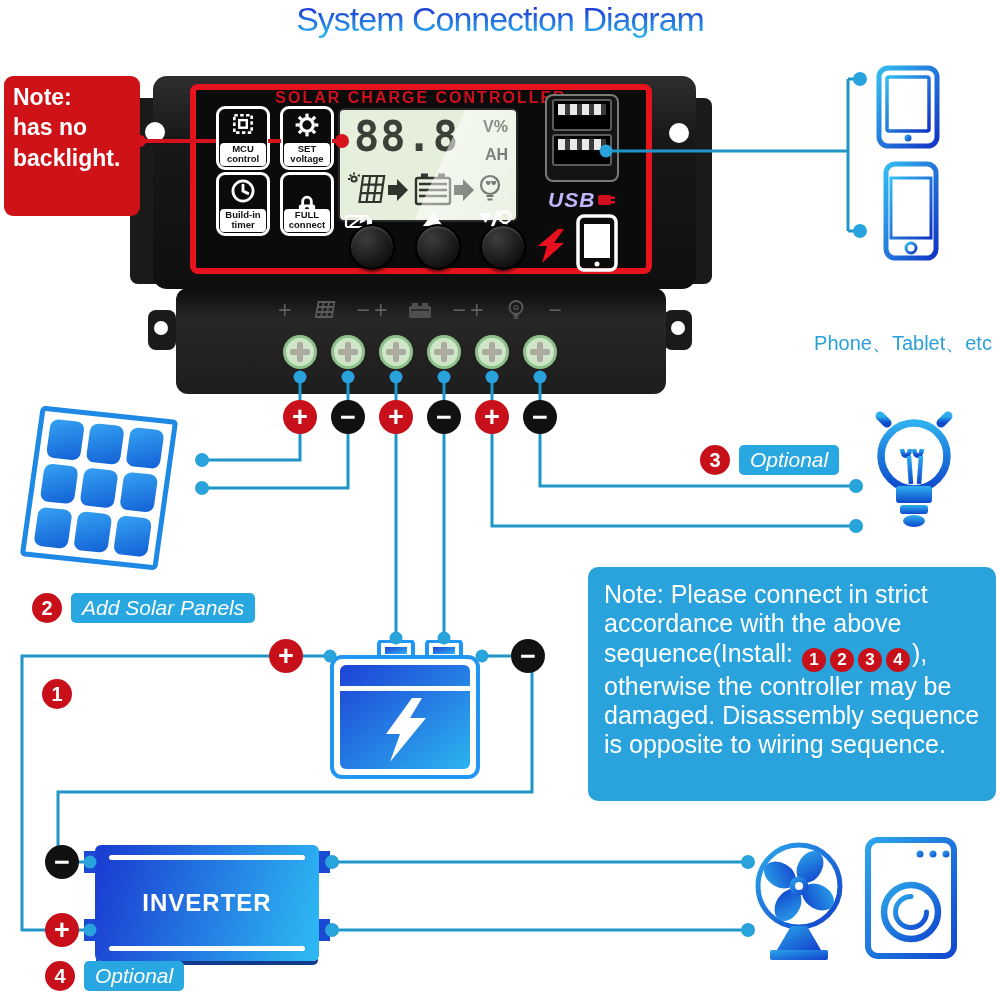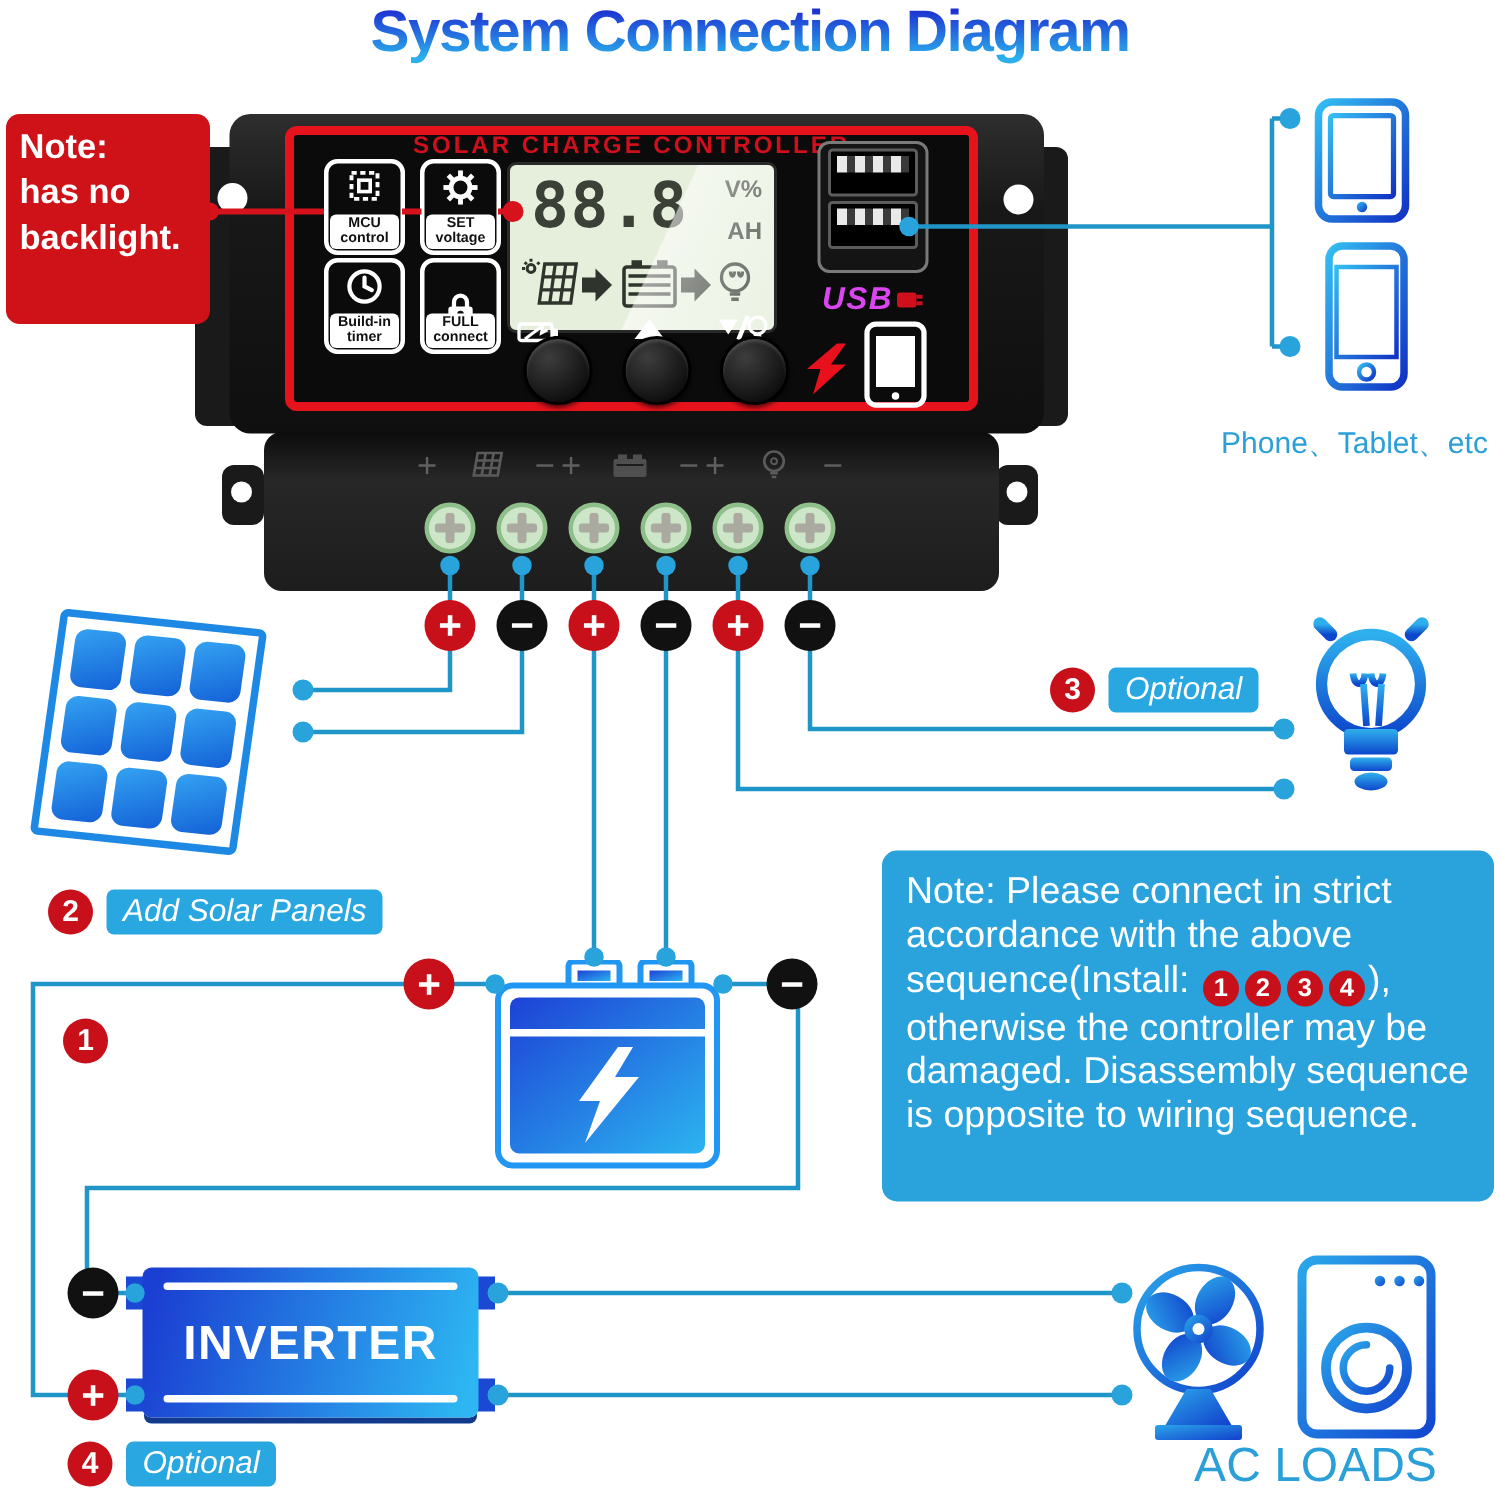--- a/index.html
+++ b/index.html
@@ -1,21 +1,21 @@
 <!DOCTYPE html>
 <html><head>
 <meta charset="utf-8">
 <style>
   html,body{margin:0;padding:0;background:#fff;font-family:"Liberation Sans",sans-serif;}
   .canvas{position:relative;width:1000px;height:994px;background:#fff;overflow:hidden;}
   .abs{position:absolute;}
 
   
   .title{position:absolute;top:0;left:0;width:100%;text-align:center;
-    font-size:39px;font-weight:bold;letter-spacing:-1px;color:#1d47d8;z-index:9;}
+    font-size:34px;font-weight:normal;letter-spacing:-1px;color:#1d47d8;z-index:9;}
   @supports ((-webkit-background-clip:text) or (background-clip:text)){
     .title{background:linear-gradient(180deg,#1c24cf 8%,#2bb0ec 88%);
       -webkit-background-clip:text;background-clip:text;color:transparent;}
   }
 
   
   .rednote{position:absolute;left:4px;top:76px;width:136px;height:140px;background:#cf1118;
     border-radius:9px;color:#fff;font-size:23px;font-weight:bold;line-height:1.32;
     padding:6px 4px 6px 9px;box-sizing:border-box;z-index:9;}
 
@@ -45,21 +45,21 @@
   .btn{position:absolute;width:46px;height:46px;border-radius:50%;border:2px solid #000;box-sizing:border-box;
     background:radial-gradient(circle at 35% 30%,#3d3d3d,#181818 60%,#000);
     box-shadow:0 2px 3px rgba(0,0,0,.6), inset 0 2px 2px rgba(255,255,255,.15);}
   .usbblock{position:absolute;left:349px;top:4px;width:74px;height:88px;background:#141414;
     border:2px solid #7a7a7a;border-radius:8px;box-sizing:border-box;}
   .usbport{width:60px;height:32px;background:#000;border:2px solid #5c5c5c;border-radius:3px;
     box-sizing:border-box;margin:3px auto 0;}
   .tongue{width:48px;height:11px;margin:3px auto 0;
     background:repeating-linear-gradient(90deg,#e9e9e9 0 7px,#3a3a3a 7px 12px);}
   .usblogo{position:absolute;left:352px;top:98px;width:72px;display:flex;align-items:center;gap:2px;}
-  .usblogo span{color:#d946ef;font-weight:bold;font-style:italic;font-size:21px;letter-spacing:1px;}
+  .usblogo span{color:#c4b5fd;font-weight:bold;font-style:italic;font-size:21px;letter-spacing:1px;}
   .silk{position:absolute;top:299px;width:92px;display:flex;justify-content:space-between;
     align-items:center;z-index:3;}
   .silk-sign{font-size:23px;color:#606060;line-height:22px;}
   .screw{position:absolute;top:335px;width:34px;height:34px;border-radius:50%;box-sizing:border-box;
     background:#cde6c8;border:3px solid #8fbf8a;z-index:3;}
   .screw::before,.screw::after{content:"";position:absolute;background:#aaaaa0;border-radius:2px;}
   .screw::before{left:4px;top:11px;width:20px;height:6px;}
   .screw::after{left:11px;top:4px;width:6px;height:20px;}
 
   
@@ -78,29 +78,29 @@
   .seq-n{display:inline-block;width:24px;height:24px;border-radius:50%;background:#c8101a;
     color:#fff;font-size:17px;font-weight:bold;line-height:24px;text-align:center;margin:0 2px;
     vertical-align:-3px;}
 
   
   .panel{position:absolute;left:30px;top:412px;width:138px;height:152px;border:5px solid #1e88e5;
     border-radius:5px;background:#fff;transform:rotate(8deg) skewY(-2deg);box-sizing:border-box;
     display:grid;grid-template-columns:1fr 1fr 1fr;grid-template-rows:1fr 1fr 1fr;gap:6px;
     padding:7px;z-index:4;}
   .cell{border-radius:8px;background:linear-gradient(160deg,#34a3f2,#1360d6);}
-  .inverter{position:absolute;left:95px;top:845px;width:224px;height:100px;border-radius:6px;
+  .inverter{position:absolute;left:95px;top:845px;width:224px;height:116px;border-radius:6px;
     background:linear-gradient(105deg,#1b3fd2 5%,#2db6f2 95%);display:flex;align-items:center;
-    justify-content:center;color:#fff;font-size:32px;font-weight:bold;letter-spacing:1px;
+    justify-content:center;color:#fff;font-size:24px;font-weight:bold;letter-spacing:1px;
     box-shadow:0 5px 0 -1px #123a8c;z-index:4;}
   .inverter::before,.inverter::after{content:"";position:absolute;left:14px;right:14px;height:5px;
     background:#fff;border-radius:3px;}
   .inverter::before{top:10px;} .inverter::after{bottom:10px;}
   .invtab{position:absolute;width:12px;height:22px;background:#1c49d4;z-index:3;}
-  .cap-blue{position:absolute;color:#2b9fd8;text-align:center;z-index:5;}
+  .cap-blue{position:absolute;color:#2b9fd8;text-align:center;z-index:5;margin-top:48px;}
 </style>
 </head>
 <body>
 
 <div class="canvas">
 
   <div class="title">System Connection Diagram</div>
 
   <div class="rednote">
     <div>Note:</div>

